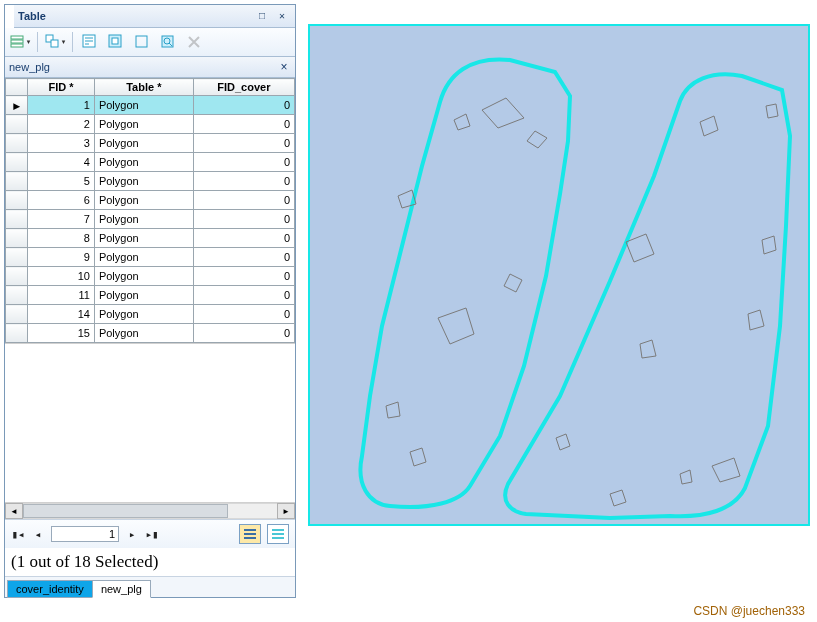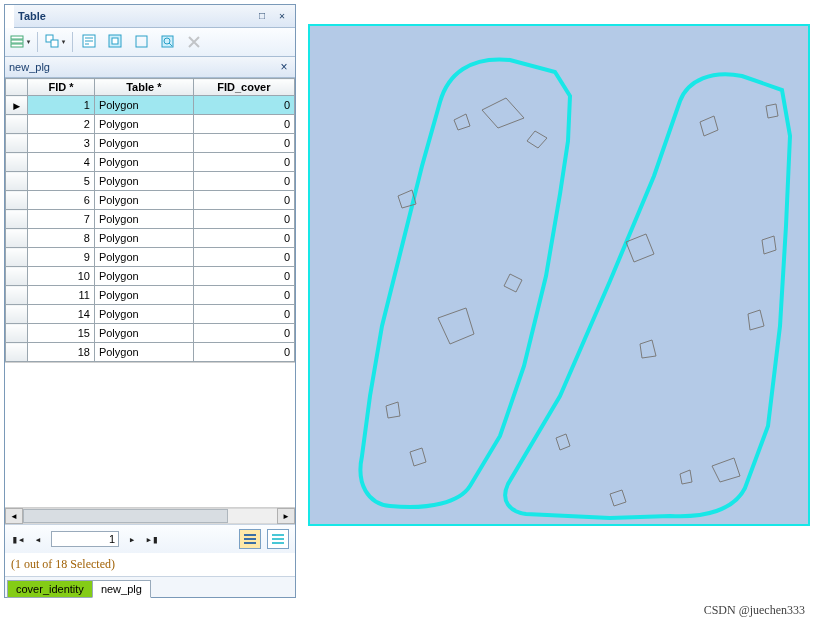--- a/index.html
+++ b/index.html
@@ -159,35 +159,35 @@
   display: flex; align-items: center; justify-content: center;
   background: #fff;
 }
 .mode-btn.active { background: #fde9a8; }
 .mode-btn .bars { display: flex; flex-direction: column; gap: 2px; }
 .mode-btn .bars div { width: 12px; height: 2px; background: #3a6fa5; }
 .mode-btn.sel .bars div { background: #49c7d6; }
 
 .statusbar {
   padding: 4px 6px;
-  font-size: 12px;
+  font-size: 17px;
   font-family: Tahoma;
-  color: #a16207;
+  color: #000000;
 }
 .bottom-tabs {
   display: flex;
   border-top: 1px solid #c8d4e2;
   background: #f2f6fb;
   padding: 2px 2px 0 2px;
   gap: 0;
 }
 .btab {
   padding: 2px 8px;
   border: 1px solid #9ab;
-  background: #84cc16;
+  background: #0ea5e9;
   font-size: 11px;
   margin-right: -1px;
   position: relative;
   top: 1px;
 }
 .btab.active {
   background: #fff;
   border-bottom: 1px solid #fff;
 }
 
@@ -198,23 +198,23 @@
   background: #b4cae7;
   position: relative;
   margin-top: 20px;
 }
 .mapview svg { width: 100%; height: 100%; }
 
 .watermark {
   position: fixed;
   right: 12px;
   bottom: 4px;
-  color: #404040;
+  color: #a16207;
   font-size: 12px;
-  font-family: Liberation Serif, serif;
+  font-family: Liberation Sans, sans-serif;
 }
 </style>
 </head>
 <body>
 
 <div class="panel">
   <div class="titlebar">
     <span class="title">Table</span>
     <span class="win-btn">□</span>
     <span class="win-btn">✕</span>
@@ -359,26 +359,20 @@
           </tr>
           <tr>
             <td class="rowhead"></td>
             <td class="num">14</td>
             <td>Polygon</td>
             <td class="num">0</td>
           </tr>
           <tr>
             <td class="rowhead"></td>
             <td class="num">15</td>
-            <td>Polygon</td>
-            <td class="num">0</td>
-          </tr>
-          <tr>
-            <td class="rowhead"></td>
-            <td class="num">18</td>
             <td>Polygon</td>
             <td class="num">0</td>
           </tr>
         </tbody>
     </table>
   </div>
 
   <div class="filler"></div>
 
   <div class="scroll-hint">

